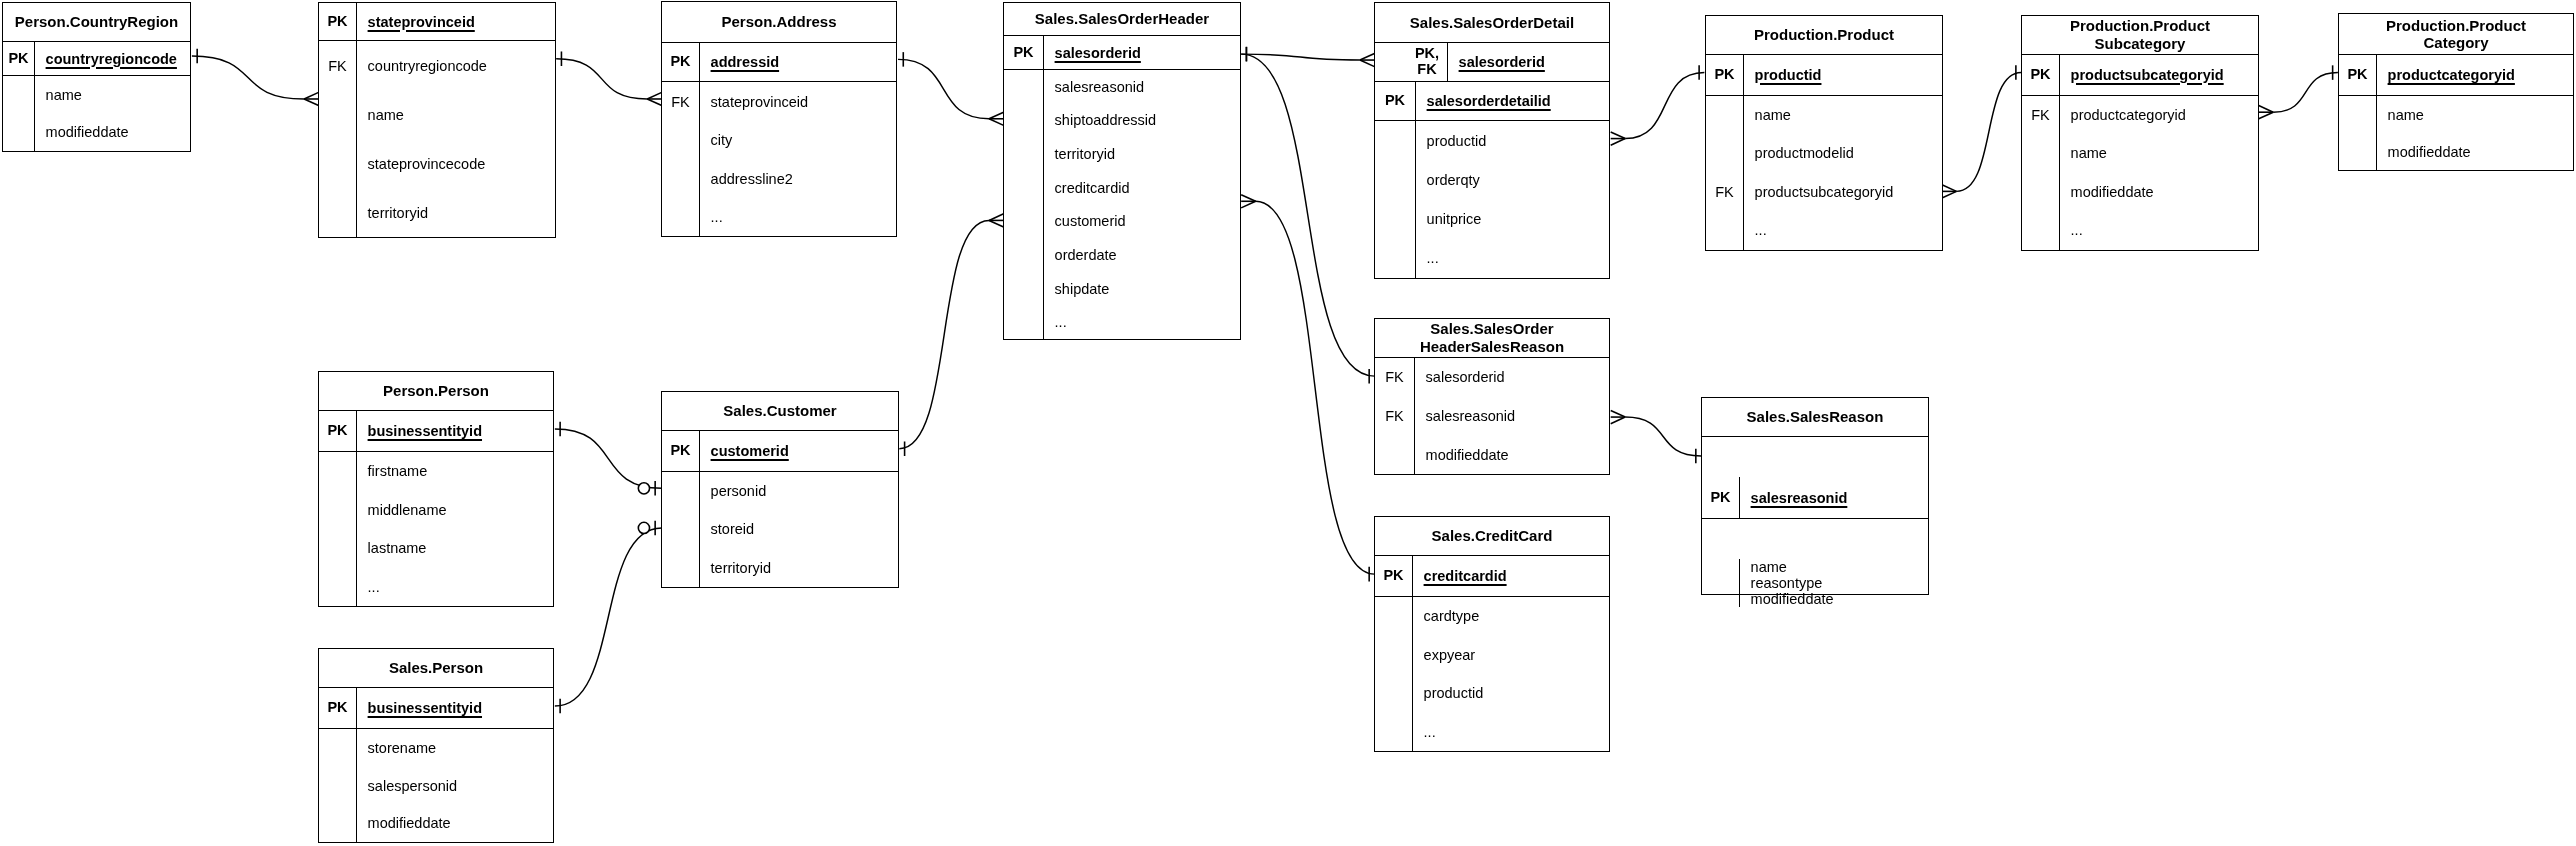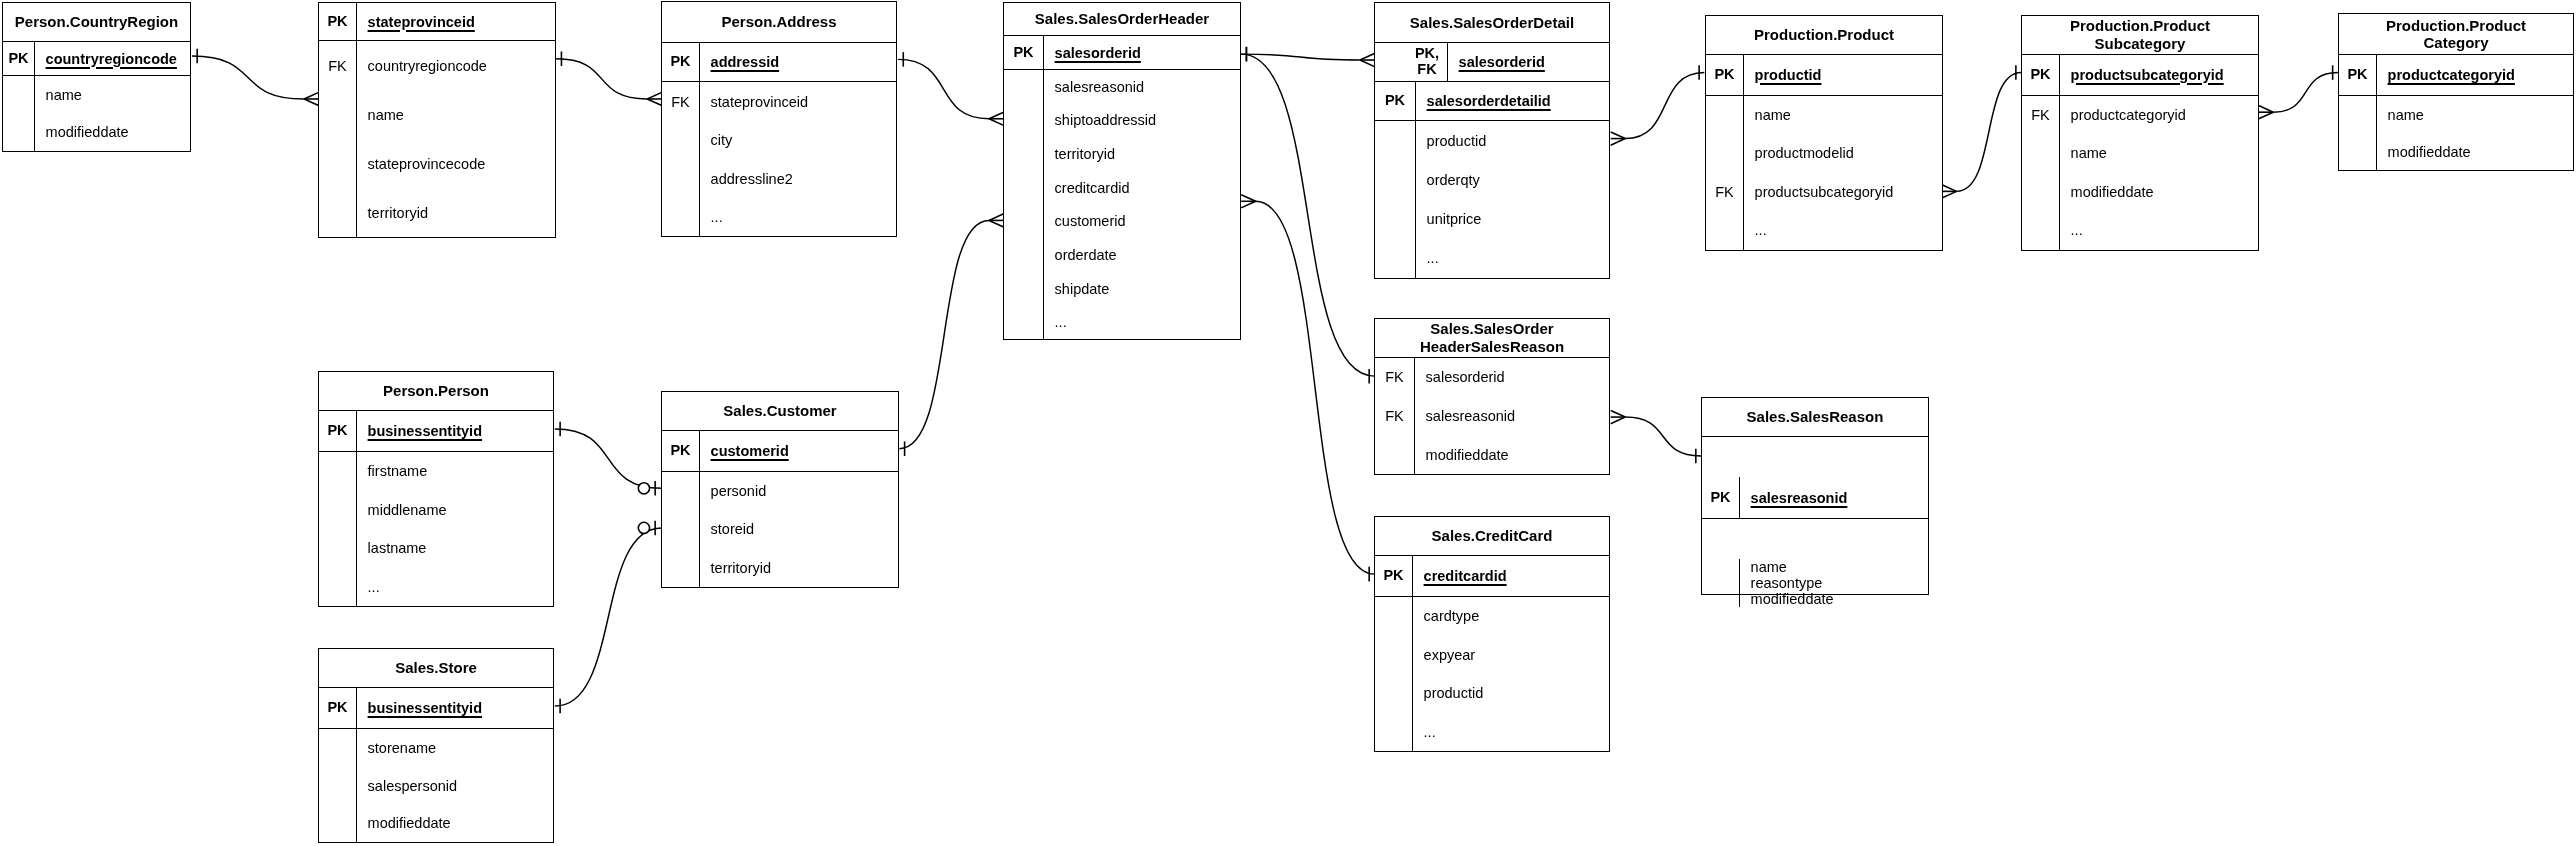--- a/index.html
+++ b/index.html
@@ -337,21 +337,21 @@
           <div class="flabel" style="width: 38px;"></div>
           <div class="fname">storeid</div>
         </div>
         <div class="frow">
           <div class="flabel" style="width: 38px;"></div>
           <div class="fname">territoryid</div>
         </div>
       </div>
     </div>
     <div class="tbl" style="left: 318px; top: 648px; width: 236px; height: 195px;">
-      <div class="tbl-title" style="height: 38px;">Sales.Store</div>
+      <div class="tbl-title" style="height: 38px;">Sales.Person</div>
       <div class="krow" style="height: 40px;">
         <div class="kcell" style="width: 38px;">PK</div>
         <div class="kfield">businessentityid</div>
       </div>
       <div class="tbody">
         <div class="frow">
           <div class="flabel" style="width: 38px;"></div>
           <div class="fname">storename</div>
         </div>
         <div class="frow">

